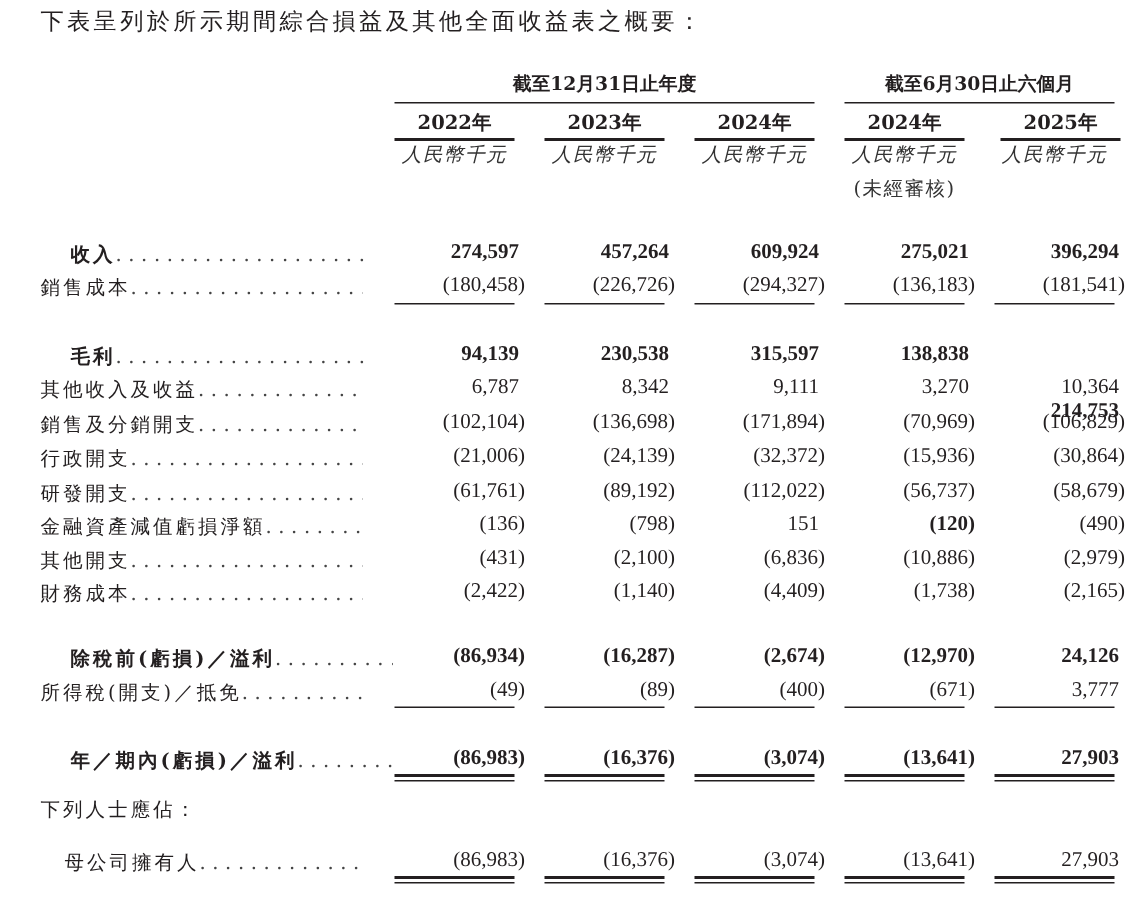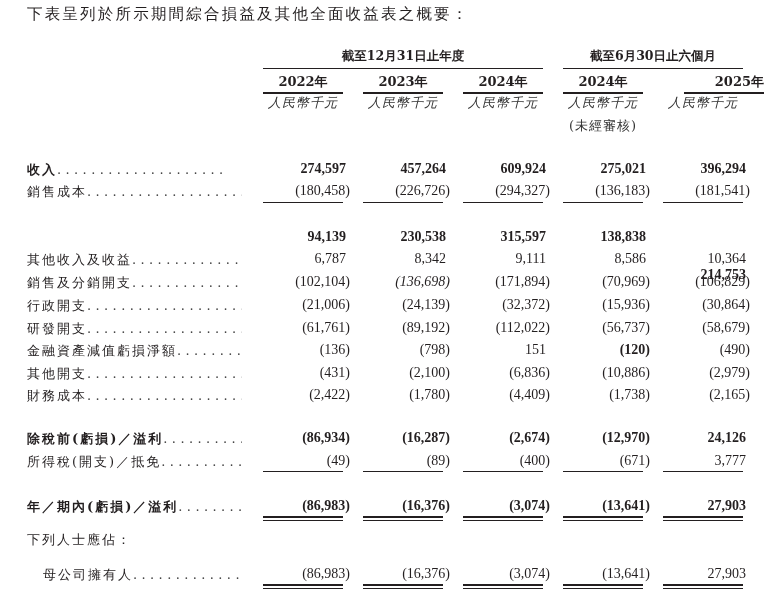--- a/index.html
+++ b/index.html
@@ -30,21 +30,21 @@
   }
   .unaudited {
     position: absolute; top: 117px; width: 84px;
     font-size: 13px; text-align: center; letter-spacing: 1px; color: #333;
   }
   .row { position: absolute; left: 0; width: 765px; height: 20px; }
   .lbl {
     position: absolute; left: 27px; top: 0; width: 215px;
     font-size: 13px; letter-spacing: 2px; white-space: nowrap; overflow: hidden;
   }
-  .lbl.bold { font-weight: bold; }
+  .lbl.bold { font-weight: bold; margin-left: 20px; }
   .lbl.indent { left: 43px; width: 199px; }
   .dots { letter-spacing: 4.4px; font-weight: normal; color: #444; }
   .v {
     position: absolute; top: 0; width: 86px; text-align: right;
     font-size: 13px; font-family: "Liberation Serif", "DejaVu Serif", serif;
     font-size: 14px;
   }
   .v.bold { font-weight: bold; }
   .line { position: absolute; height: 0; width: 80px; }
   .single { border-top: 1.8px solid #231f20; }
@@ -56,21 +56,21 @@
 
 <div class="intro">下表呈列於所示期間綜合損益及其他全面收益表之概要：</div>
 
 <div class="grp" style="left:263px;width:280px;">截至12月31日止年度</div>
 <div class="grp" style="left:563px;width:180px;">截至6月30日止六個月</div>
 
 <div class="yr" style="left:263px;">2022年</div>
 <div class="yr" style="left:363px;">2023年</div>
 <div class="yr" style="left:463px;">2024年</div>
 <div class="yr" style="left:563px;">2024年</div>
-<div class="yr" style="left:684px;text-align:right;">2025年</div>
+<div class="yr" style="left:667px;">2025年</div>
 
 <div class="unit" style="left:261px;">人民幣千元</div>
 <div class="unit" style="left:361px;">人民幣千元</div>
 <div class="unit" style="left:461px;">人民幣千元</div>
 <div class="unit" style="left:561px;">人民幣千元</div>
 <div class="unit" style="left:661px;">人民幣千元</div>
 <div class="unaudited" style="left:561px;">(未經審核)</div>
 
 <div class="row" style="top:161px;">
   <div class="lbl bold"><span>收入</span><span class="dots">....................</span></div>
@@ -89,40 +89,41 @@
   <div class="v" style="left:564px;">(136,183)</div>
   <div class="v" style="left:664px;">(181,541)</div>
 </div>
 <div class="line single" style="left:263px;top:202px;"></div>
 <div class="line single" style="left:363px;top:202px;"></div>
 <div class="line single" style="left:463px;top:202px;"></div>
 <div class="line single" style="left:563px;top:202px;"></div>
 <div class="line single" style="left:663px;top:202px;"></div>
 
 <div class="row" style="top:229px;">
+  <div class="lbl bold"><span>毛利</span><span class="dots">....................</span></div>
   <div class="v bold" style="left:260px;">94,139</div>
   <div class="v bold" style="left:360px;">230,538</div>
   <div class="v bold" style="left:460px;">315,597</div>
   <div class="v bold" style="left:560px;">138,838</div>
   <div class="v bold" style="left:660px;margin-top:38px;">214,753</div>
 </div>
 
 <div class="row" style="top:251px;">
   <div class="lbl"><span>其他收入及收益</span><span class="dots">....................</span></div>
   <div class="v" style="left:260px;">6,787</div>
   <div class="v" style="left:360px;">8,342</div>
   <div class="v" style="left:460px;">9,111</div>
-  <div class="v" style="left:560px;">8,586</div>
+  <div class="v" style="left:560px;">3,270</div>
   <div class="v" style="left:660px;">10,364</div>
 </div>
 
 <div class="row" style="top:274px;">
   <div class="lbl"><span>銷售及分銷開支</span><span class="dots">....................</span></div>
   <div class="v" style="left:264px;">(102,104)</div>
-  <div class="v" style="left:364px;font-style:italic;">(136,698)</div>
+  <div class="v" style="left:364px;">(136,698)</div>
   <div class="v" style="left:464px;">(171,894)</div>
   <div class="v" style="left:564px;">(70,969)</div>
   <div class="v" style="left:664px;">(106,829)</div>
 </div>
 
 <div class="row" style="top:297px;">
   <div class="lbl"><span>行政開支</span><span class="dots">....................</span></div>
   <div class="v" style="left:264px;">(21,006)</div>
   <div class="v" style="left:364px;">(24,139)</div>
   <div class="v" style="left:464px;">(32,372)</div>
@@ -153,21 +154,21 @@
   <div class="v" style="left:264px;">(431)</div>
   <div class="v" style="left:364px;">(2,100)</div>
   <div class="v" style="left:464px;">(6,836)</div>
   <div class="v" style="left:564px;">(10,886)</div>
   <div class="v" style="left:664px;">(2,979)</div>
 </div>
 
 <div class="row" style="top:387px;">
   <div class="lbl"><span>財務成本</span><span class="dots">....................</span></div>
   <div class="v" style="left:264px;">(2,422)</div>
-  <div class="v" style="left:364px;">(1,780)</div>
+  <div class="v" style="left:364px;">(1,140)</div>
   <div class="v" style="left:464px;">(4,409)</div>
   <div class="v" style="left:564px;">(1,738)</div>
   <div class="v" style="left:664px;">(2,165)</div>
 </div>
 
 <div class="row" style="top:430px;">
   <div class="lbl bold"><span>除稅前(虧損)／溢利</span><span class="dots">....................</span></div>
   <div class="v bold" style="left:264px;">(86,934)</div>
   <div class="v bold" style="left:364px;">(16,287)</div>
   <div class="v bold" style="left:464px;">(2,674)</div>

